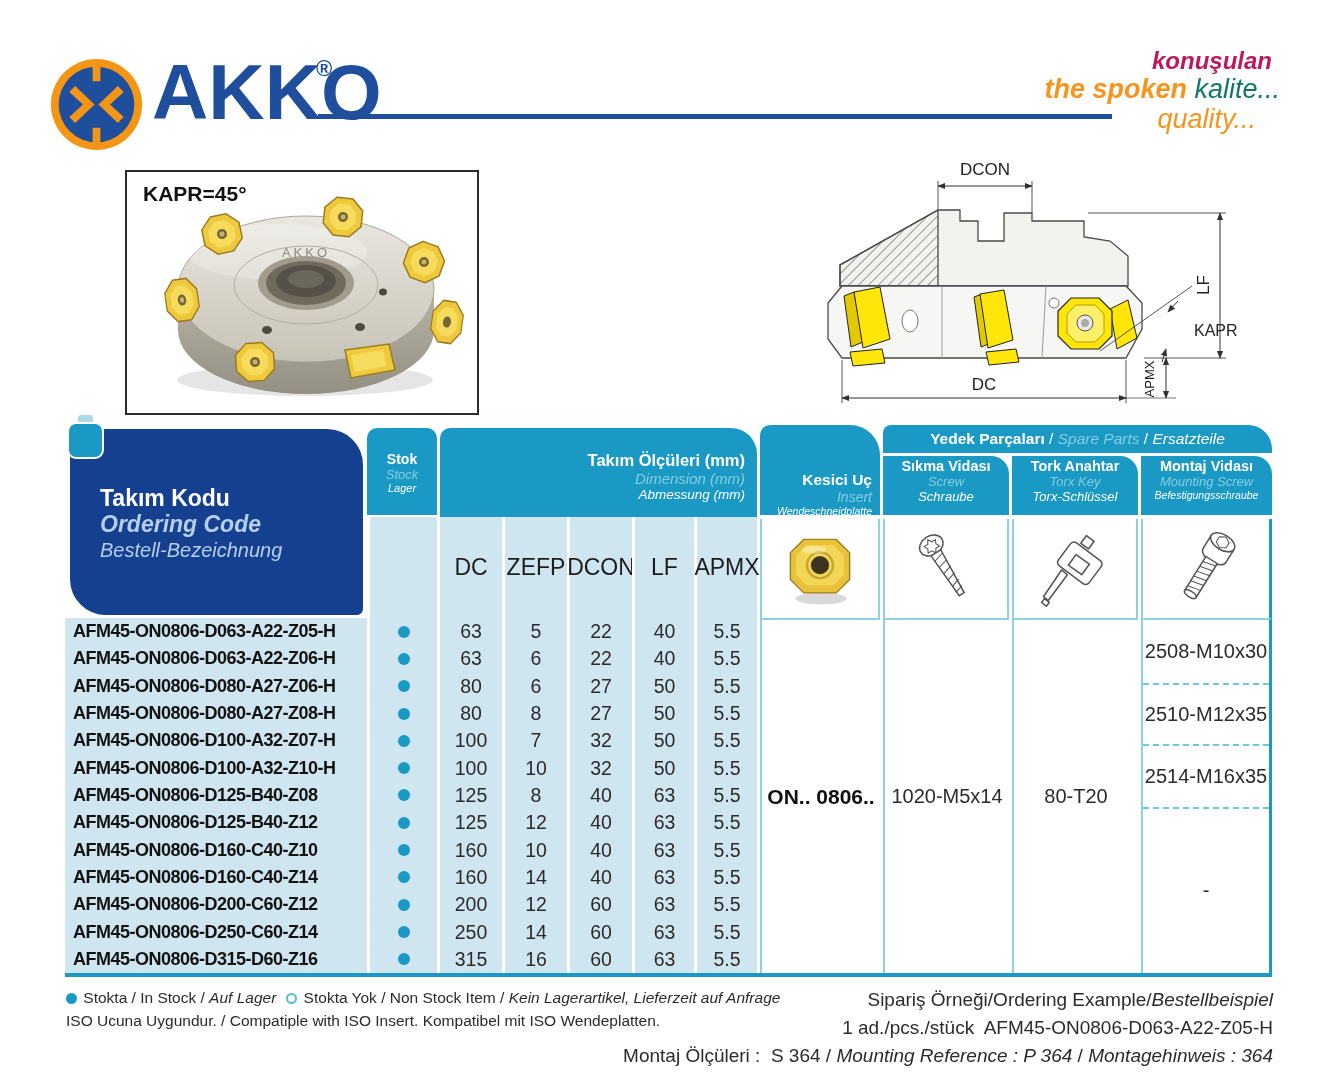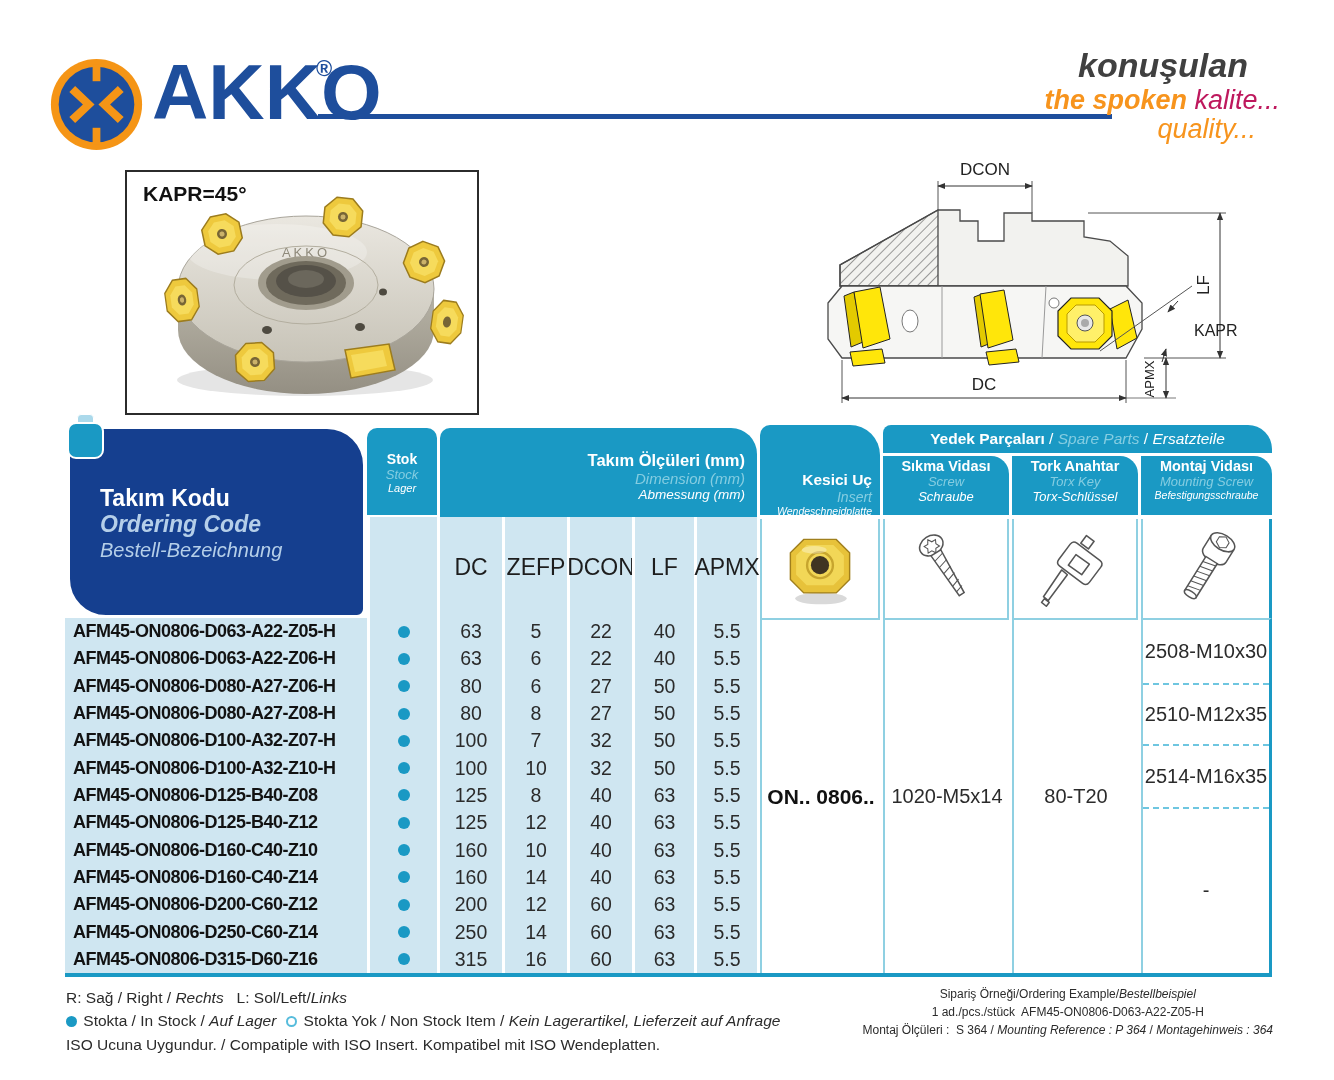--- a/index.html
+++ b/index.html
@@ -8,24 +8,24 @@
           font-family:"Liberation Sans", sans-serif; overflow:hidden; }
   .abs { position:absolute; }
   svg { font-family:"Liberation Sans", sans-serif; }
 
   
   .logo-icon { left:48px; top:56px; width:97px; height:97px; }
   .brand { left:152px; top:53px; font-size:78px; font-weight:bold; color:#1e4e9c; letter-spacing:0px; line-height:1; }
   .reg { left:316px; top:56px; font-size:22px; color:#1e4e9c; font-weight:bold; }
   .hrule { left:318px; top:114px; width:794px; height:5px; background:#1e4e9c; }
   .slogan { right:54px; top:48px; width:300px; text-align:right; line-height:1.05; }
-  .slogan .s1 { font-size:34px; font-weight:bold; font-style:italic; color:#404040; margin-right:32px; }
+  .slogan .s1 { font-size:24px; font-weight:bold; font-style:italic; color:#be185d; margin-right:8px; }
   .slogan .s2 { font-size:27px; font-style:italic; margin-top:2px; }
   .slogan .s2 b { color:#f7941d; }
-  .slogan .s2 span.kal { color:#be185d; font-weight:normal; }
+  .slogan .s2 span.kal { color:#0f766e; font-weight:normal; }
   .slogan .s3 { font-size:27px; font-style:italic; color:#f7941d; margin-right:24px; margin-top:1px; }
 
   
   .photo-box { left:125px; top:170px; width:354px; height:245px; border:2px solid #2b2b2b; background:#fff; }
   .kapr-label { position:absolute; left:16px; top:10px; font-size:21px; font-weight:bold; color:#111; z-index:2; }
   .photo-box svg { position:absolute; left:0; top:0; }
 
   
   .drawing { left:792px; top:153px; width:542px; height:272px; }
 
@@ -84,21 +84,21 @@
   .vcell.torx   { left:947px; width:126px; }
   .vcell.mount  { left:1076px; width:131px; border-right:3px solid #1a99c4; flex-direction:column;
                   align-items:stretch; justify-content:flex-start; }
   .msec { display:flex; align-items:center; justify-content:center; }
   .msec.b { border-bottom:2px dashed #6ec6e0; }
   .bottom-rule { position:absolute; left:0; top:549px; width:1207px; height:4px; background:#1a99c4; }
 
   
   .fl { left:66px; top:986px; font-size:15.5px; color:#2b2b2b; line-height:1.5; }
   .fl .fline { white-space:pre-wrap; }
-  .fr { right:61px; top:986px; text-align:center; font-size:12px; color:#2b2b2b; line-height:1.48; }
+  .fr { right:61px; top:986px; text-align:right; font-size:19px; color:#2b2b2b; line-height:1.48; }
   .fr .fline { white-space:pre-wrap; }
   i { font-style:italic; }
   .dot-filled { display:inline-block; width:11px; height:11px; border-radius:50%; background:#1a99c4;
                 margin-right:2px; vertical-align:-1px; }
   .dot-hollow { display:inline-block; width:11px; height:11px; border-radius:50%; background:#fff;
                 border:2px solid #56bcdc; margin:0 2px 0 10px; vertical-align:-1px; }
 </style>
 </head>
 <body>
 
@@ -527,21 +527,20 @@
       <div class="msec b" style="height:65px;">2508-M10x30</div>
       <div class="msec b" style="height:62px;">2510-M12x35</div>
       <div class="msec b" style="height:63px;">2514-M16x35</div>
       <div class="msec" style="height:165px;">-</div>
     </div>
 
     <div class="bottom-rule"></div>
   </div>
 
   <div class="abs fl">
-    <div class="fline"><span>R: Sağ / Right / </span><i>Rechts</i><span>   L: Sol/Left/</span><i>Links</i></div>
     <div class="fline"><span class="dot-filled"></span><span> Stokta / In Stock / </span><i>Auf Lager</i><span class="dot-hollow"></span><span> Stokta Yok / Non Stock Item / </span><i>Kein Lagerartikel, Lieferzeit auf Anfrage</i></div>
     <div class="fline">ISO Ucuna Uygundur. / Compatiple with ISO Insert. Kompatibel mit ISO Wendeplatten.</div>
   </div>
 
   <div class="abs fr">
     <div class="fline"><span>Sipariş Örneği/Ordering Example/</span><i>Bestellbeispiel</i></div>
     <div class="fline">1 ad./pcs./stück  AFM45-ON0806-D063-A22-Z05-H</div>
     <div class="fline"><span>Montaj Ölçüleri :  S 364 / </span><i>Mounting Reference : P 364</i><span> / </span><i>Montagehinweis : 364</i></div>
   </div>
 

